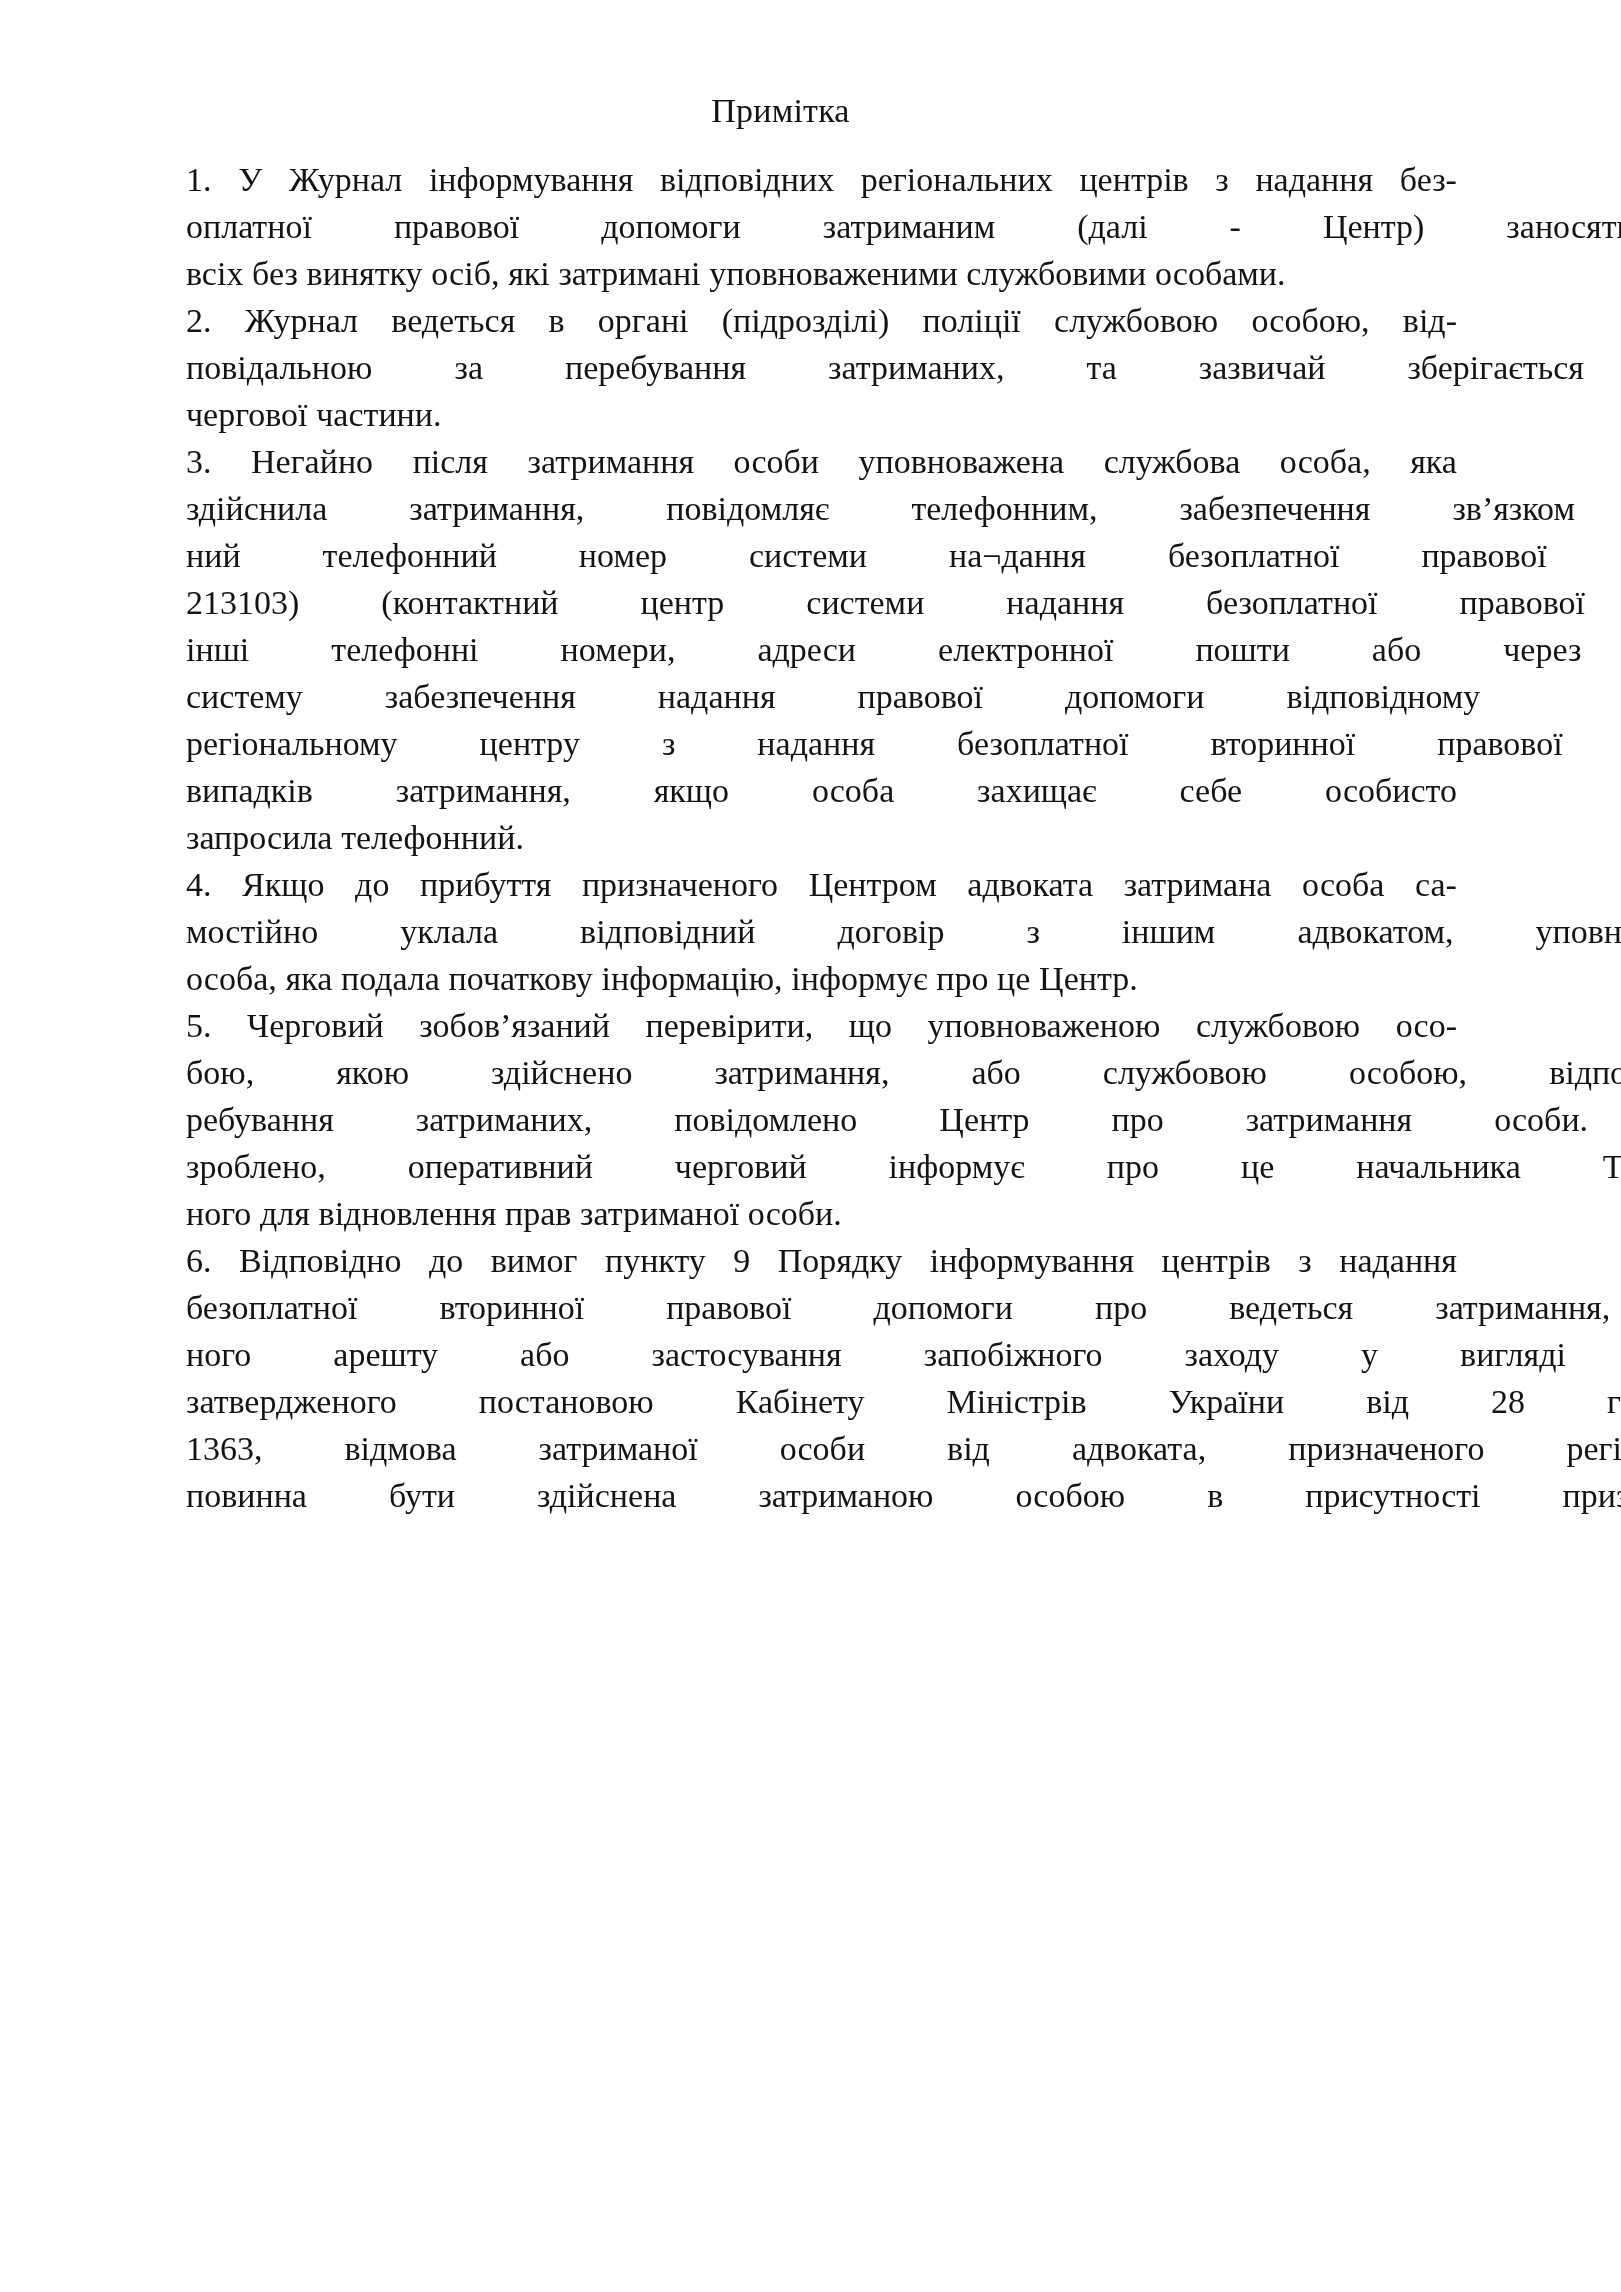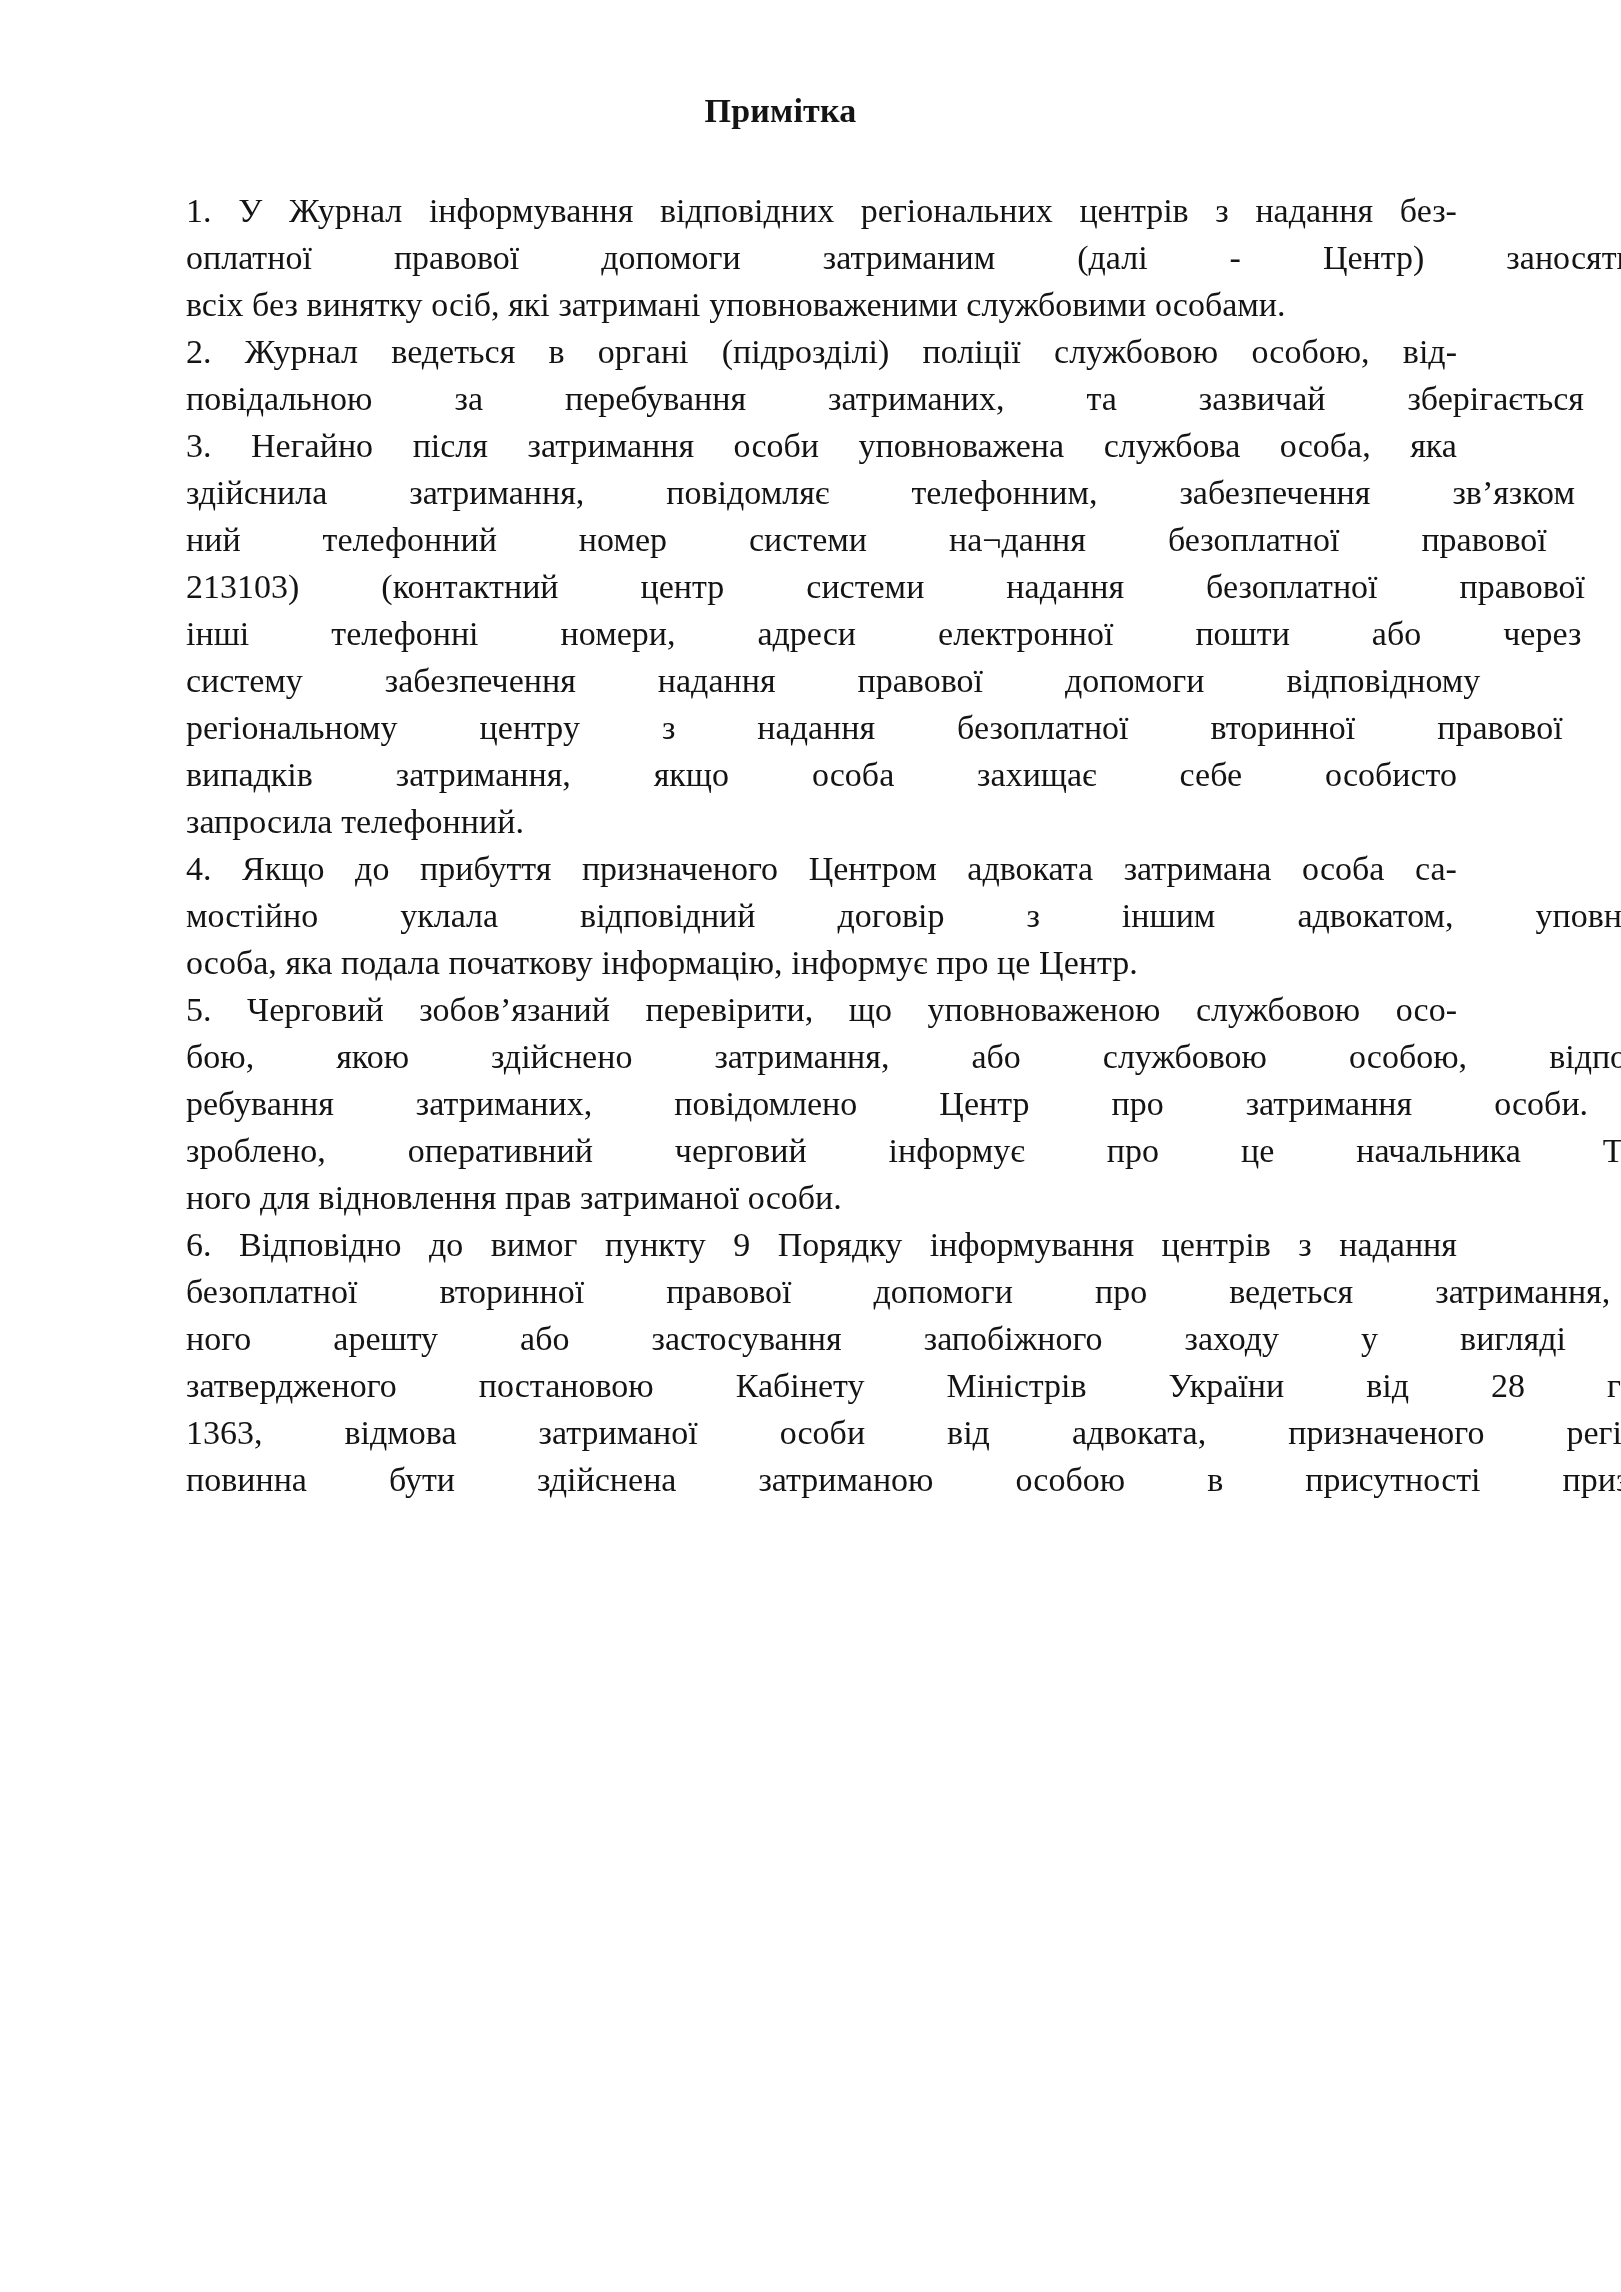--- a/index.html
+++ b/index.html
@@ -21,22 +21,22 @@
   .content {
     position: absolute;
     left: 104px;
     top: 94px;
     width: 1353px;
   }
   .doc-title {
     text-align: center;
     font-size: 34px;
     line-height: 1.0;
-    margin: 0 0 59px 0;
-    font-weight: bold;
+    margin: 0 0 28px 0;
+    font-weight: normal;
     letter-spacing: 0.2px;
   }
   .para {
     font-size: 34px;
     line-height: 47px;
     text-align: justify;
     text-justify: inter-word;
     margin: 0;
     text-indent: 82px;
     word-spacing: 0.2px;
@@ -73,20 +73,21 @@
 
     <div class="paragraphs">
         <p class="para">
           <span class="ln stretch first"><span>1.</span><span>У</span><span>Журнал</span><span>інформування</span><span>відповідних</span><span>регіональних</span><span>центрів</span><span>з</span><span>надання</span><span>без-</span></span>
           <span class="ln stretch"><span>оплатної</span><span>правової</span><span>допомоги</span><span>затриманим</span><span>(далі</span><span>-</span><span>Центр)</span><span>заносяться</span></span>
           <span class="ln last">всіх без винятку осіб, які затримані уповноваженими службовими особами.</span>
         </p>
         <p class="para">
           <span class="ln stretch first"><span>2.</span><span>Журнал</span><span>ведеться</span><span>в</span><span>органі</span><span>(підрозділі)</span><span>поліції</span><span>службовою</span><span>особою,</span><span>від-</span></span>
           <span class="ln stretch"><span>повідальною</span><span>за</span><span>перебування</span><span>затриманих,</span><span>та</span><span>зазвичай</span><span>зберігається</span><span>в</span></span>
+          <span class="ln last">чергової частини.</span>
         </p>
         <p class="para">
           <span class="ln stretch first"><span>3.</span><span>Негайно</span><span>після</span><span>затримання</span><span>особи</span><span>уповноважена</span><span>службова</span><span>особа,</span><span>яка</span></span>
           <span class="ln stretch"><span>здійснила</span><span>затримання,</span><span>повідомляє</span><span>телефонним,</span><span>забезпечення</span><span>зв’язком</span><span>на</span></span>
           <span class="ln stretch"><span>ний</span><span>телефонний</span><span>номер</span><span>системи</span><span>на¬дання</span><span>безоплатної</span><span>правової</span><span>допомоги</span></span>
           <span class="ln stretch"><span>213103)</span><span>(контактний</span><span>центр</span><span>системи</span><span>надання</span><span>безоплатної</span><span>правової</span><span>допомоги)</span></span>
           <span class="ln stretch"><span>інші</span><span>телефонні</span><span>номери,</span><span>адреси</span><span>електронної</span><span>пошти</span><span>або</span><span>через</span><span>комплексну</span></span>
           <span class="ln stretch"><span>систему</span><span>забезпечення</span><span>надання</span><span>правової</span><span>допомоги</span><span>відповідному</span></span>
           <span class="ln stretch"><span>регіональному</span><span>центру</span><span>з</span><span>надання</span><span>безоплатної</span><span>вторинної</span><span>правової</span><span>допомоги,</span></span>
           <span class="ln stretch"><span>випадків</span><span>затримання,</span><span>якщо</span><span>особа</span><span>захищає</span><span>себе</span><span>особисто</span></span>

